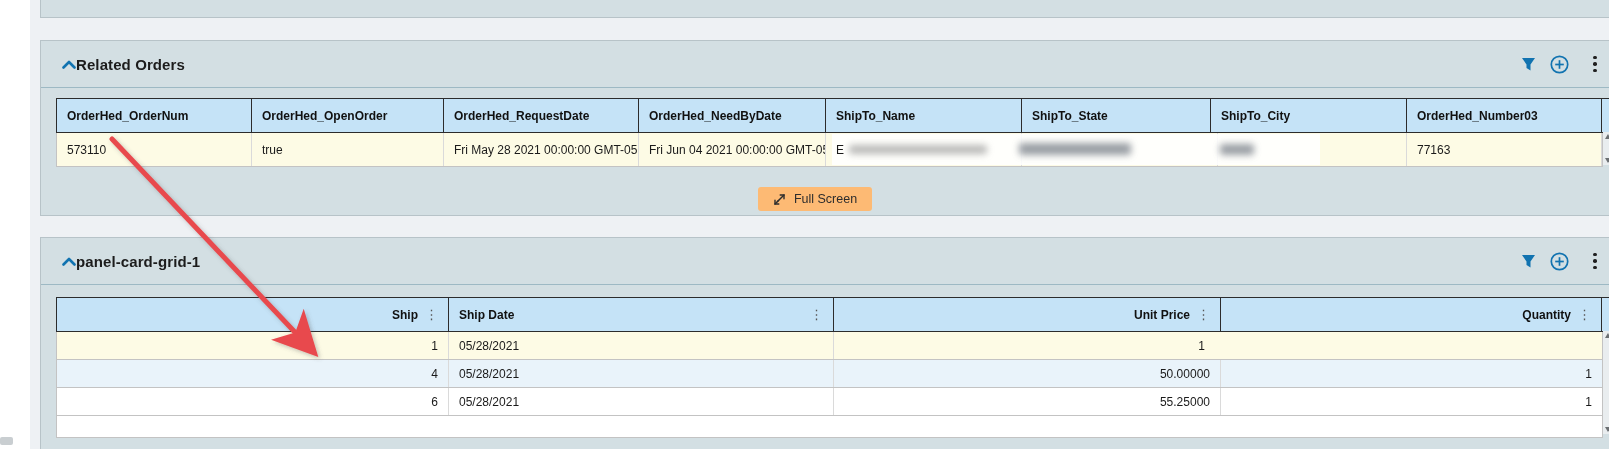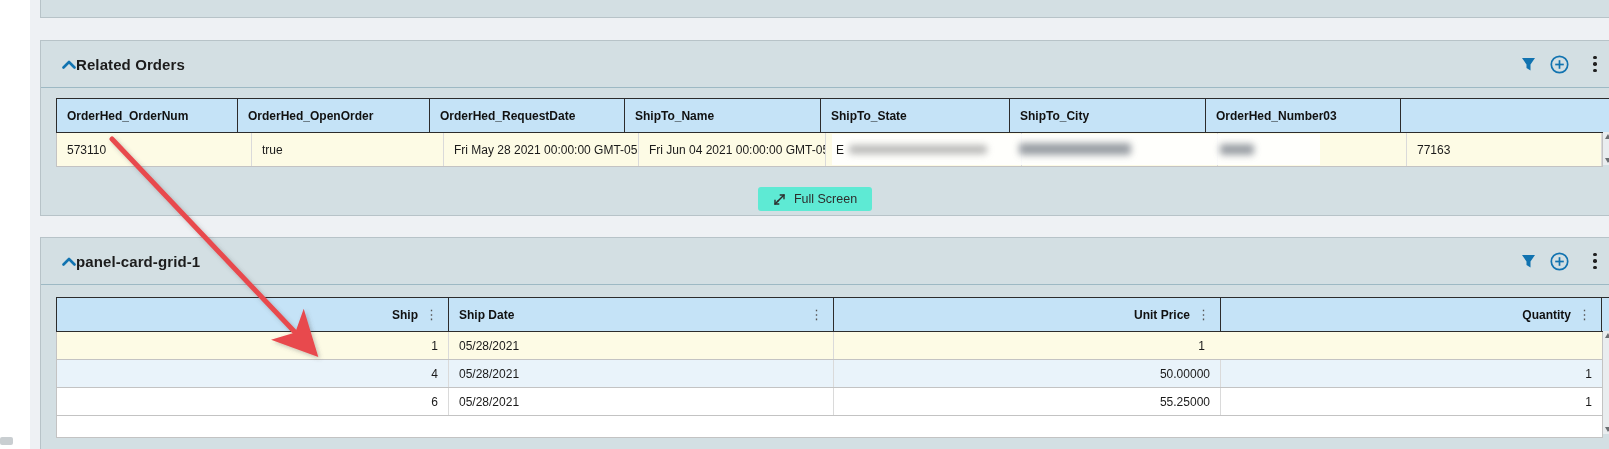--- a/index.html
+++ b/index.html
@@ -63,21 +63,21 @@
              display:flex; flex-direction:column; justify-content:space-between;
              align-items:center; padding:2px 0; }
   .vs-1 { top:34px; height:33px; }
   .vs-2 { top:34px; height:103px; }
   .tri-up { width:0; height:0; border-left:3.5px solid transparent; border-right:3.5px solid transparent;
             border-bottom:5px solid #6b6f72; cursor:pointer; }
   .tri-dn { width:0; height:0; border-left:3.5px solid transparent; border-right:3.5px solid transparent;
             border-top:5px solid #6b6f72; cursor:pointer; }
 
   .fullscreen-btn { position:absolute; left:717px; top:146px; width:114px; height:24px;
-            background:#5eead4; border:none; border-radius:3px; display:flex; align-items:center;
+            background:#fdba74; border:none; border-radius:3px; display:flex; align-items:center;
             justify-content:center; font-size:12.5px; color:#2d2d2d; cursor:pointer; gap:8px;
             font-family:"Liberation Sans", sans-serif; }
 
   .arrow-overlay { position:absolute; left:0; top:0; width:1609px; height:449px;
             pointer-events:none; z-index:50; }
 </style>
 </head>
 <body>
 
 <div class="white-strip"></div>
@@ -110,23 +110,24 @@
           <i></i>
           <i></i>
           <i></i>
         </span>
     </span>
   </div>
   <div class="hsep"></div>
 
   <div class="grid grid-1 g1">
     <div class="hrow">
-      <div class="hcell" style="width:181px">OrderHed_OrderNum</div>
+      <div class="hcell" style="width:195px">OrderHed_OrderNum</div>
       <div class="hcell" style="width:192px">OrderHed_OpenOrder</div>
       <div class="hcell" style="width:195px">OrderHed_RequestDate</div>
+      <div class="hcell" style="width:187px">OrderHed_NeedByDate</div>
       <div class="hcell" style="width:196px">ShipTo_Name</div>
       <div class="hcell" style="width:189px">ShipTo_State</div>
       <div class="hcell" style="width:196px">ShipTo_City</div>
       <div class="hcell" style="width:195px">OrderHed_Number03</div>
       <div class="hcell hcap" style="width:10px"></div>
     </div>
     <div class="drow r-sel">
       <div class="dcell" style="width:195px">573110</div>
       <div class="dcell" style="width:192px">true</div>
       <div class="dcell" style="width:195px">Fri May 28 2021 00:00:00 GMT-050…</div>

